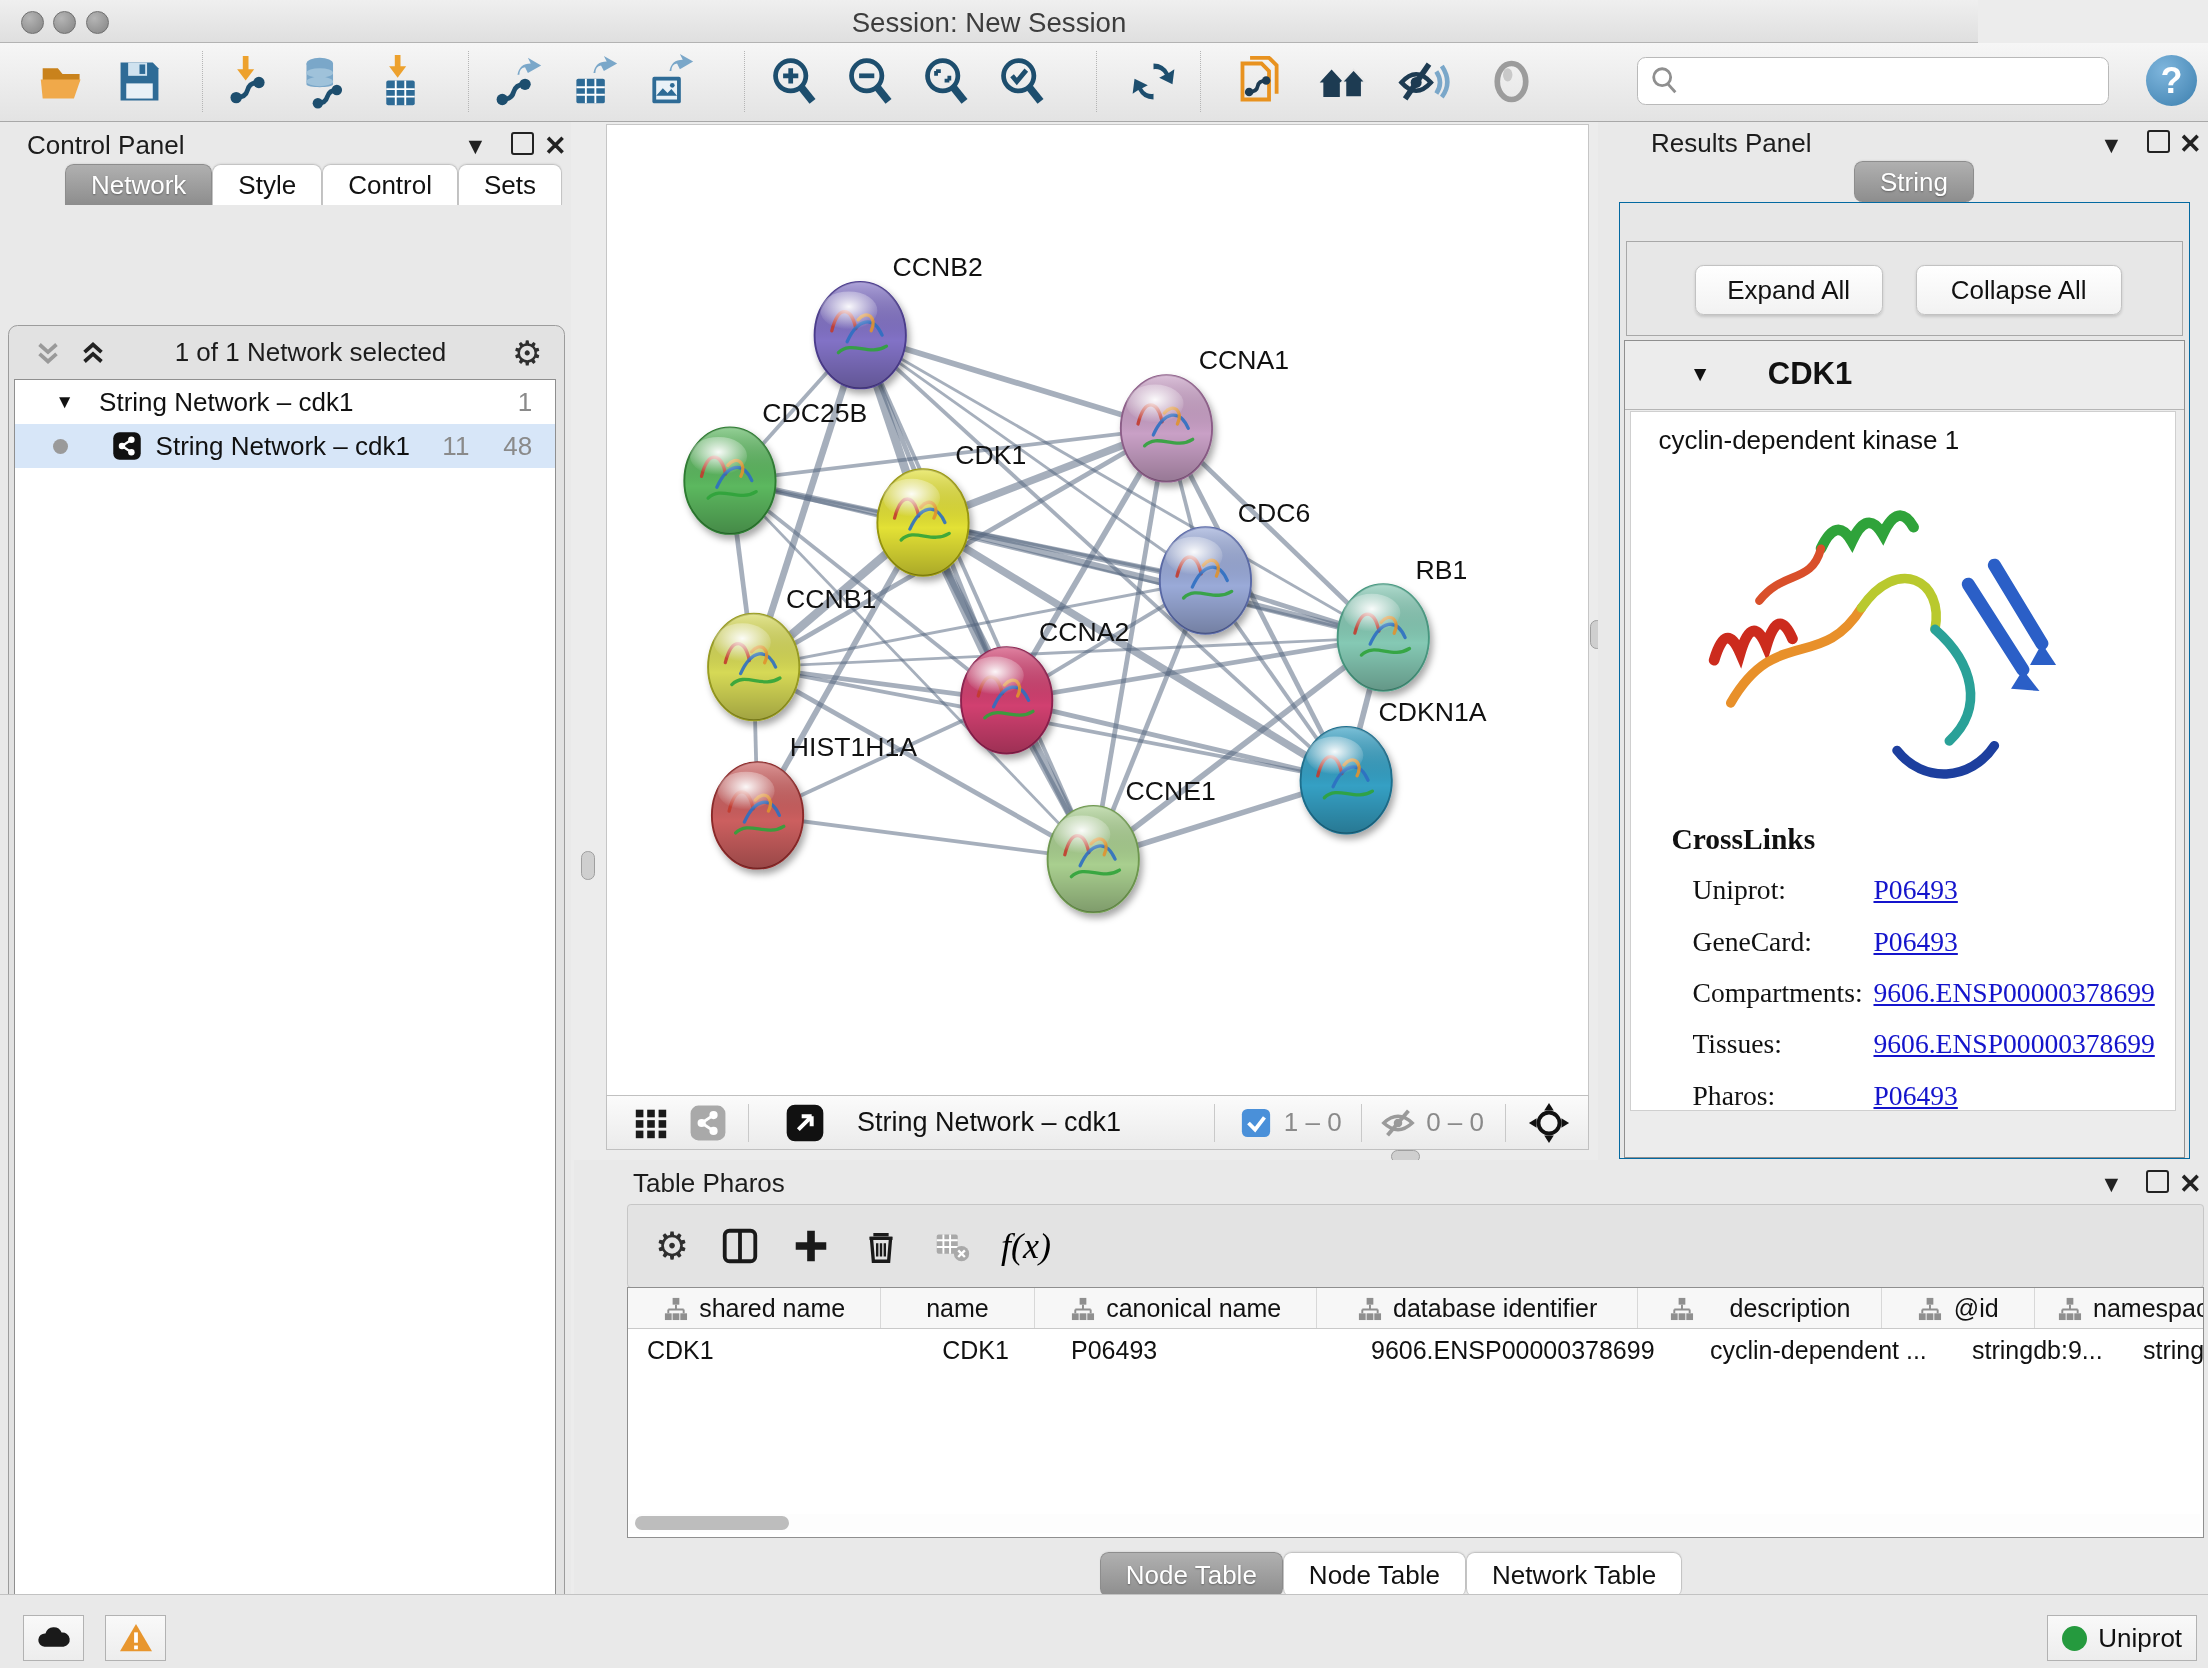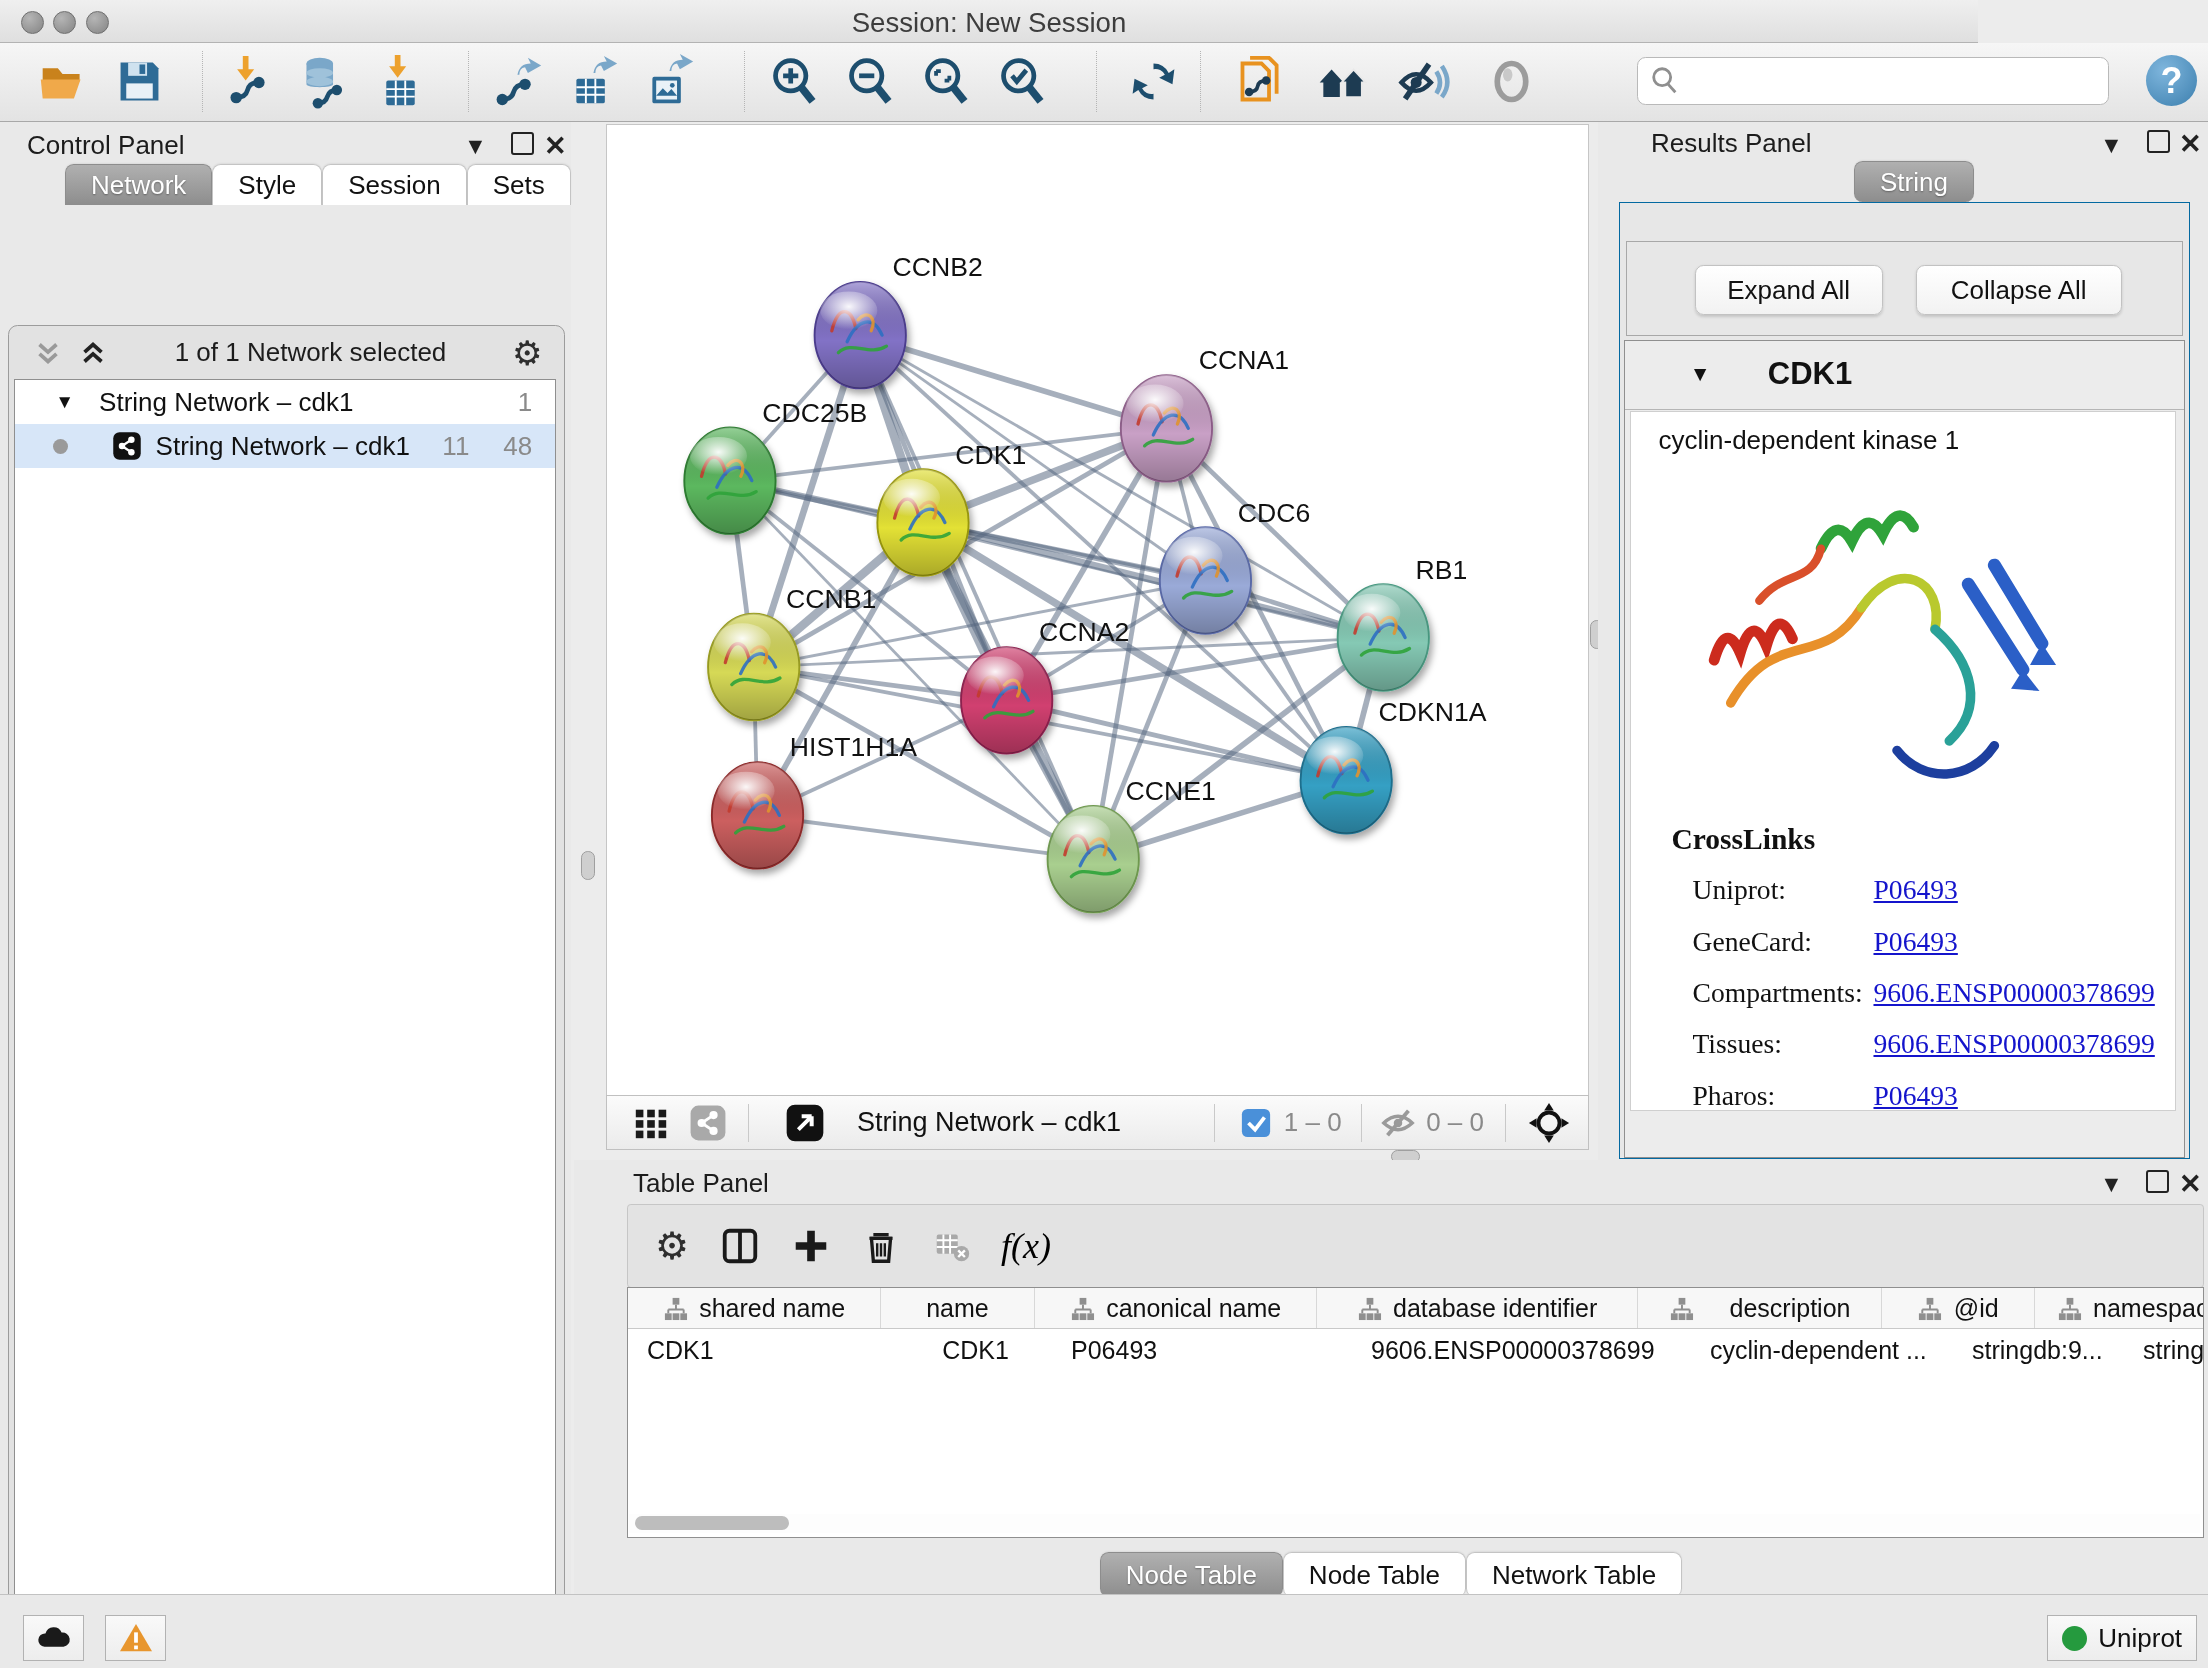--- a/index.html
+++ b/index.html
@@ -276,21 +276,21 @@
 
   <div class="cpanel">
     <div class="panel-title" style="left:27px;top:7.6px">Control Panel</div>
     <div class="panel-ctl" style="left:464px;top:11.4px">▼</div>
     <div class="panel-ctl" style="left:511px;top:9.5px"><span class="sq"></span></div>
     <div class="panel-ctl" style="left:544px;top:7.6px;font-weight:bold;font-size:27px">✕</div>
 
     <div class="tabs-row" style="left:65px;top:42px" id="cp-tabs">
         <div class="tab sel">Network</div>
         <div class="tab">Style</div>
-        <div class="tab">Session</div>
+        <div class="tab">Control</div>
         <div class="tab">Sets</div>
       </div>
 
     <div class="cp-box">
       <div class="cp-toolrow">
         <svg width="32" height="32" viewBox="0 0 34 34" style="margin-left:23px">
           <g stroke="#9a9a9a" stroke-width="4" fill="none">
               <path d="M8 8 l9 8 9-8 M8 18 l9 8 9-8"></path>
             </g>
         </svg>
@@ -611,21 +611,21 @@
               <div class="xl xl-row" style="top: 565px;"><span class="lab">Compartments:</span><a href="#">9606.ENSP00000378699</a></div>
               <div class="xl xl-row" style="top: 616px;"><span class="lab">Tissues:</span><a href="#">9606.ENSP00000378699</a></div>
               <div class="xl xl-row" style="top: 668px;"><span class="lab">Pharos:</span><a href="#">P06493</a></div>
             </div>
         </div>
       </div>
     </div>
   </div>
 
   <div class="tpanel">
-    <div class="panel-title" style="left:59px;top:7.6px">Table Panel</div>
+    <div class="panel-title" style="left:59px;top:7.6px">Table Pharos</div>
     <div class="panel-ctl" style="left:1526px;top:11.4px">▼</div>
     <div class="panel-ctl" style="left:1572px;top:9.5px"><span class="sq"></span></div>
     <div class="panel-ctl" style="left:1605px;top:7.6px;font-weight:bold;font-size:27px">✕</div>
 
     <div class="tp-toolbox">
       <div style="margin-left:27px;font-size:38px;color:#2e2e2e">⚙</div>
       <svg width="42" height="42" viewBox="0 0 44 44" style="margin-left:30px">
         <rect x="6" y="6" width="32" height="32" rx="5" fill="none" stroke="#1a1a1a" stroke-width="4"></rect>
         <path d="M22 6 v32" stroke="#1a1a1a" stroke-width="4"></path>
       </svg>

